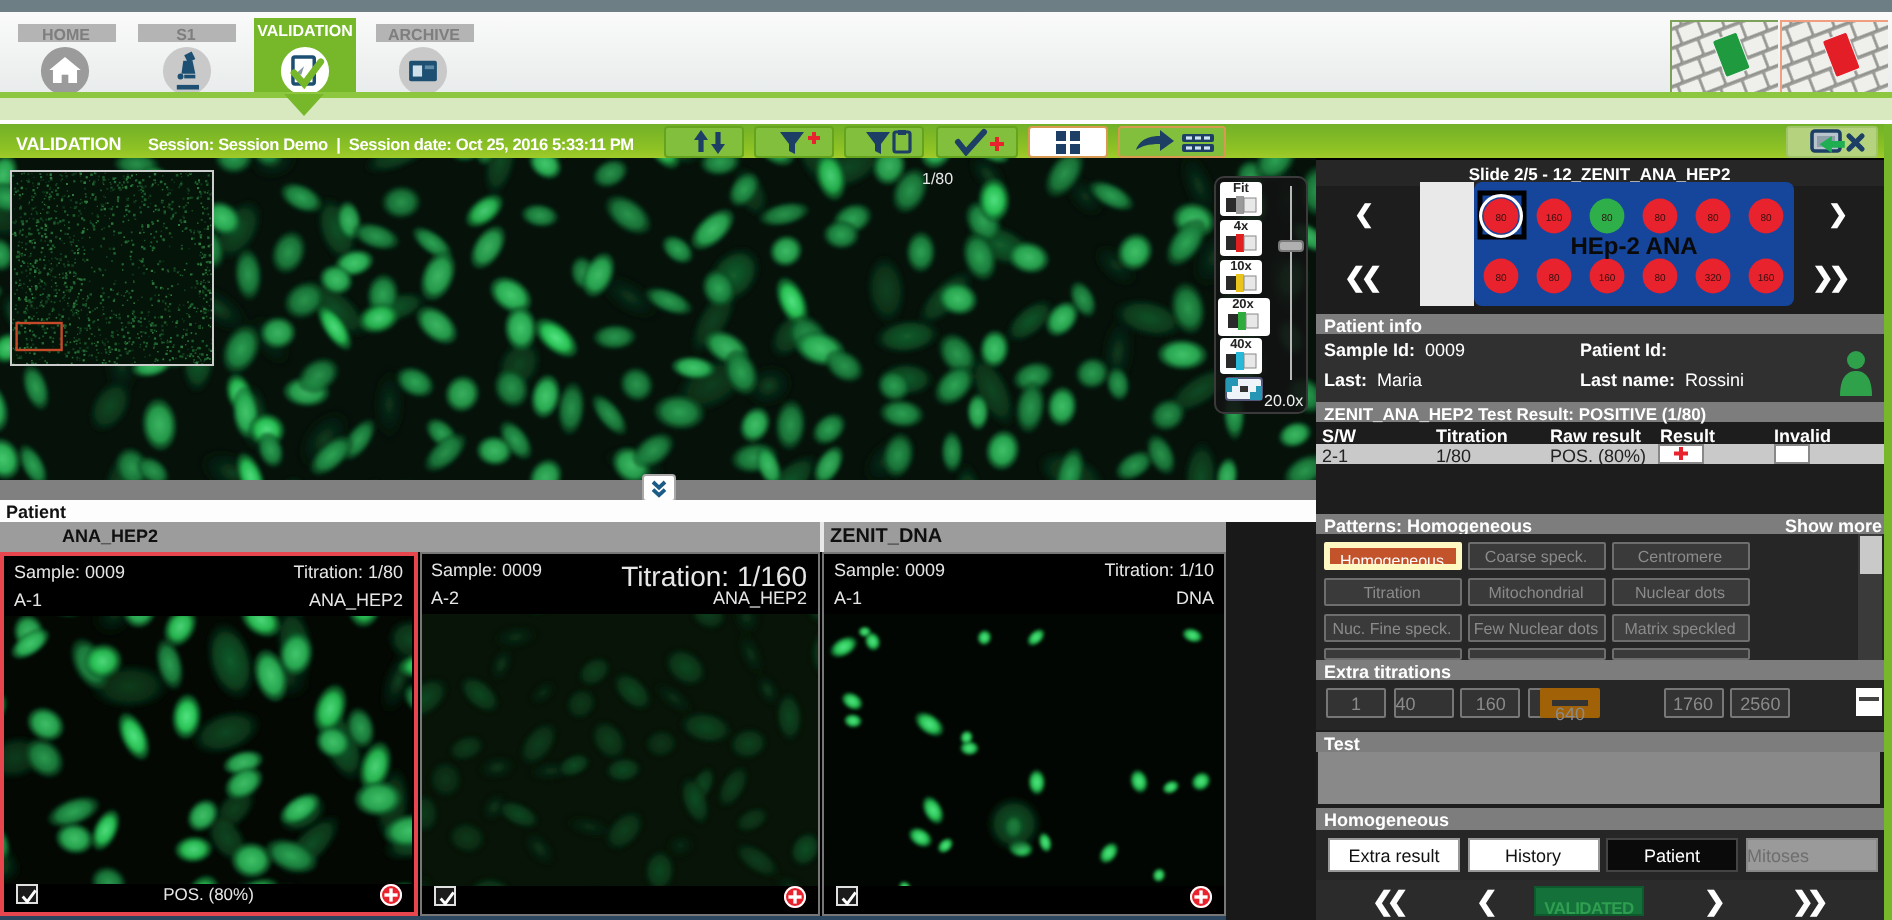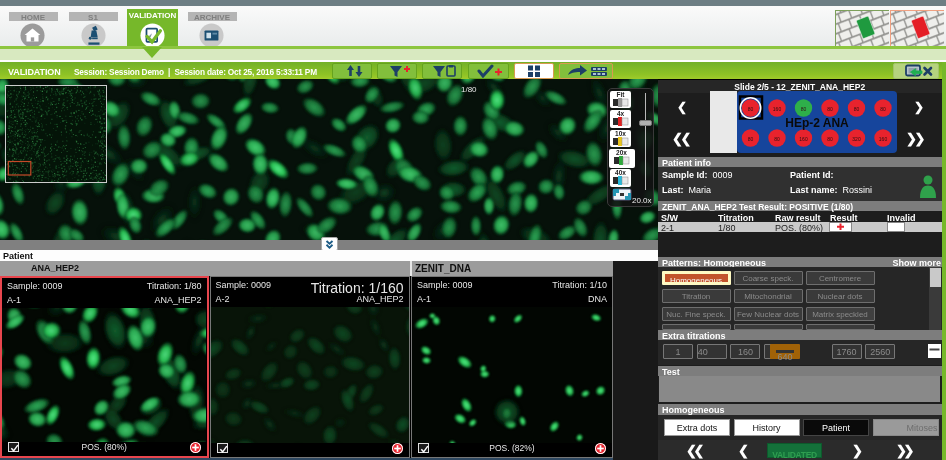--- a/index.html
+++ b/index.html
@@ -2592,21 +2592,20 @@
       </svg></div>
     <div class="ab" style="left:5px;top:3px;font-size:9px;color:#e6e6e6">Sample: 0009</div>
     <div class="ab" style="right:5px;top:3px;font-size:9px;color:#e6e6e6">Titration: 1/10</div>
     <div class="ab" style="left:5px;top:17px;font-size:9px;color:#e6e6e6">A-1</div>
     <div class="ab" style="right:5px;top:17px;font-size:9px;color:#e6e6e6">DNA</div>
     <div class="ab" style="left:6px;bottom:4px;width:11px;height:10.5px;background:rgba(50,50,50,0.55);border:1.2px solid #e0e0e0">
       <svg width="10.5" height="10" viewBox="0 0 11 11" style="display:block">
         <path d="M2.3 5.8 l2.5 2.8 4.6 -6.2" fill="none" stroke="#fff" stroke-width="1.6"></path>
       </svg>
     </div>
-    <div class="ab" style="left:0;bottom:4px;width:100%;text-align:center;font-size:8.5px;color:#e8e8e8">POS. (82%)</div>
     <div class="ab" style="right:6px;bottom:3.5px;width:11px;height:11px;background:#e8232d;border-radius:50%;box-shadow:0 0 0 1px #fff inset">
       <svg width="11" height="11" viewBox="0 0 11 11" style="display:block">
         <g stroke="#fff" stroke-width="1.7">
           <line x1="5.5" y1="2.2" x2="5.5" y2="8.8"></line>
           <line x1="2.2" y1="5.5" x2="8.8" y2="5.5"></line>
         </g>
       </svg>
     </div>
   </div>
 <div class="ab" style="left:613px;top:260.5px;width:45px;height:199.5px;background:#191919"></div>
@@ -2713,22 +2712,22 @@
 <svg class="ab" style="left:927px;top:343px" width="15" height="16" viewBox="0 0 15 16">
     <path d="M1 1 h13 v14 h-13 z" fill="#fff"></path>
     <rect x="2.5" y="5.5" width="10" height="2" fill="#444"></rect>
   </svg>
 <div class="ab" style="left:658px;top:365.5px;width:283.5px;height:10px;background:#7d7d7d"></div>
 <div class="ab b" style="left:662px;top:366.5px;font-size:9px;color:#fff">Test</div>
 <div class="ab" style="left:659px;top:375.5px;width:281px;height:26px;background:#898989"></div>
 <div class="ab" style="left:658px;top:403.5px;width:283.5px;height:11.5px;background:#7d7d7d"></div>
 <div class="ab b" style="left:662px;top:405px;font-size:9px;color:#fff">Homogeneous</div>
 <div class="ab" style="left:658px;top:415px;width:283.5px;height:25px;background:#262626"></div>
-<div class="ab b" style="left:664.0px;top:419px;width:66px;height:17px;background:#fff;border:1px solid #999;text-align:center;font-size:9px;color:#111;line-height:16px;font-weight:normal">Extra dots</div>
+<div class="ab b" style="left:664.0px;top:419px;width:66px;height:17px;background:#fff;border:1px solid #999;text-align:center;font-size:9px;color:#111;line-height:16px;font-weight:normal">Extra result</div>
 <div class="ab b" style="left:733.5px;top:419px;width:66px;height:17px;background:#fff;border:1px solid #999;text-align:center;font-size:9px;color:#111;line-height:16px;font-weight:normal">History</div>
 <div class="ab b" style="left:803.0px;top:419px;width:66px;height:17px;background:#0a0a0a;border:1px solid #444;text-align:center;font-size:9px;color:#fff;line-height:16px;font-weight:normal">Patient</div>
-<div class="ab b" style="left:872.5px;top:419px;width:66px;height:17px;background:#9a9a9a;border:1px solid #888;text-align:right;font-size:9px;color:#6e6e6e;line-height:16px;font-weight:normal">Mitoses</div>
+<div class="ab b" style="left:872.5px;top:419px;width:66px;height:17px;background:#9a9a9a;border:1px solid #888;text-align:left;font-size:9px;color:#6e6e6e;line-height:16px;font-weight:normal">Mitoses</div>
 <div class="ab" style="left:658px;top:440px;width:283.5px;height:20px;background:#2b2b2b"></div>
 <div class="ab b" style="left:686px;top:443px;font-size:13px;color:#fff;letter-spacing:-3.5px">❮❮</div>
 <div class="ab b" style="left:738px;top:443px;font-size:13px;color:#fff">❮</div>
 <div class="ab" style="left:767px;top:442.5px;width:55px;height:15px;background:#14713a;border:1px solid #0d5a2c;text-align:center"><span class="b" style="font-size:8.5px;color:#2f9e50;line-height:14px;letter-spacing:-0.3px">VALIDATED</span></div>
 <div class="ab b" style="left:852px;top:443px;font-size:13px;color:#fff">❯</div>
 <div class="ab b" style="left:896px;top:443px;font-size:13px;color:#fff;letter-spacing:-3.5px">❯❯</div>
 <div class="ab" style="left:941.5px;top:61.5px;width:4.5px;height:398.5px;background:#76b82a"></div>
 </body></html>

